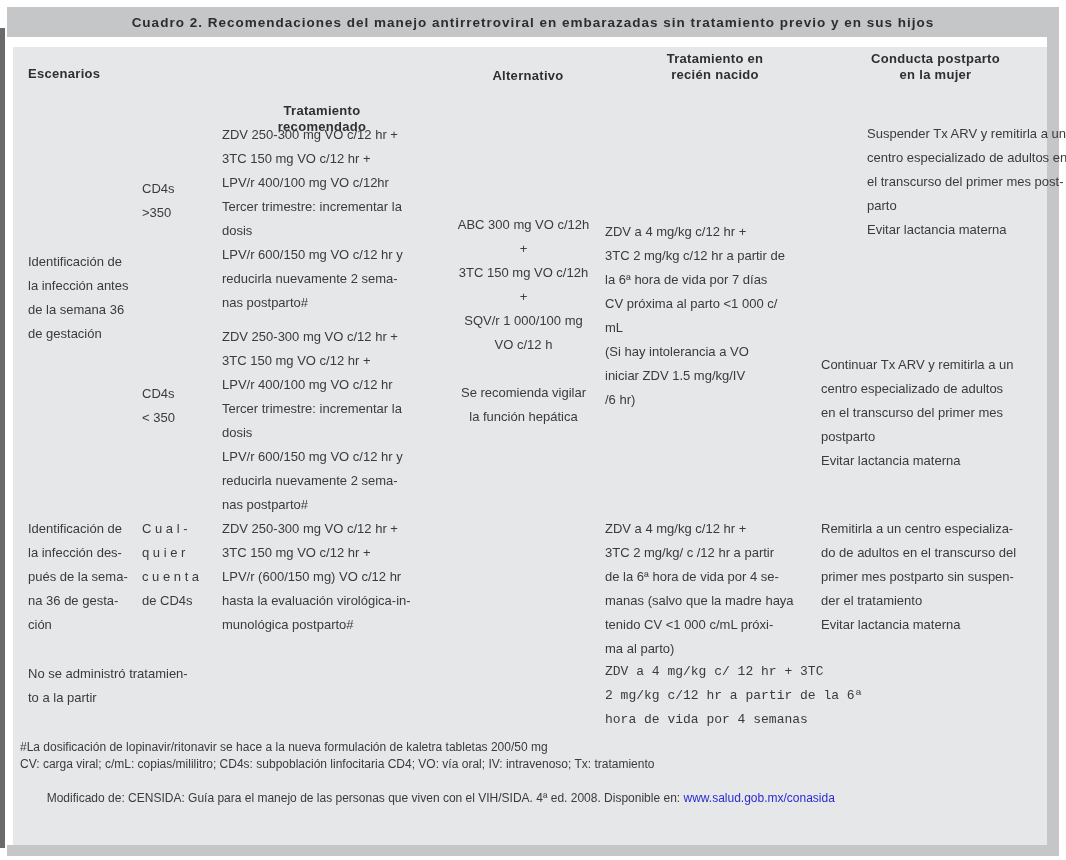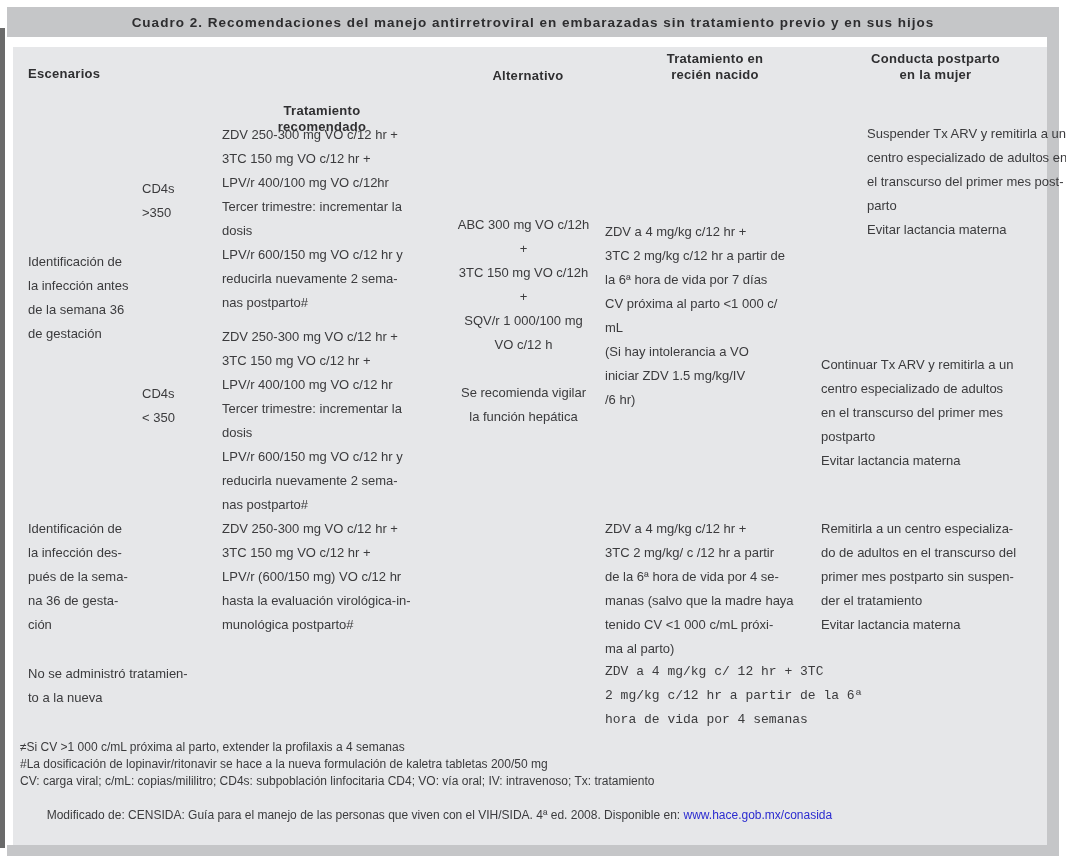--- a/index.html
+++ b/index.html
@@ -128,46 +128,49 @@
 centro especializado de adultos
 en el transcurso del primer mes
 postparto
 Evitar lactancia materna</div>
 
     <div class="cell" style="left:15px; top:470px;">Identificación de
 la infección des-
 pués de la sema-
 na 36 de gesta-
 ción</div>
+    <div class="cell" style="left:129px; top:470px;">C u a l -
+q u i e r
+c u e n t a
+de CD4s</div>
     <div class="cell" style="left:209px; top:470px;">ZDV 250-300 mg VO c/12 hr +
 3TC 150 mg VO c/12 hr +
 LPV/r (600/150 mg) VO c/12 hr
 hasta la evaluación virológica-in-
 munológica postparto#</div>
     <div class="cell" style="left:592px; top:470px;">ZDV a 4 mg/kg c/12 hr +
 3TC 2 mg/kg/ c /12 hr a partir
 de la 6ª hora de vida por 4 se-
 manas (salvo que la madre haya
 tenido CV &lt;1 000 c/mL próxi-
 ma al parto)</div>
     <div class="cell" style="left:808px; top:470px;">Remitirla a un centro especializa-
 do de adultos en el transcurso del
 primer mes postparto sin suspen-
 der el tratamiento
 Evitar lactancia materna</div>
 
     <div class="cell" style="left:15px; top:615px;">No se administró tratamien-
-to a la nueva</div>
+to a la partir</div>
     <div class="cell" style="left:592px; top:613px;font-family:Liberation Mono, monospace;">ZDV a 4 mg/kg c/ 12 hr + 3TC
 2 mg/kg c/12 hr a partir de la 6ª
 hora de vida por 4 semanas</div>
 
     <div class="footnotes">
-      <div class="fline">≠Si CV &gt;1 000 c/mL próxima al parto, extender la profilaxis a 4 semanas</div>
       <div class="fline">#La dosificación de lopinavir/ritonavir se hace a la nueva formulación de kaletra tabletas 200/50 mg</div>
       <div class="fline">CV: carga viral; c/mL: copias/mililitro; CD4s: subpoblación linfocitaria CD4; VO: vía oral; IV: intravenoso; Tx: tratamiento</div>
       <div class="fline">
-        <span>Modificado de: CENSIDA: Guía para el manejo de las personas que viven con el VIH/SIDA. 4ª ed. 2008. Disponible en: </span><a class="link">www.hace.gob.mx/conasida</a>
+        <span>Modificado de: CENSIDA: Guía para el manejo de las personas que viven con el VIH/SIDA. 4ª ed. 2008. Disponible en: </span><a class="link">www.salud.gob.mx/conasida</a>
       </div>
     </div>
 
   </div>
 </div>
 
 </body></html>

